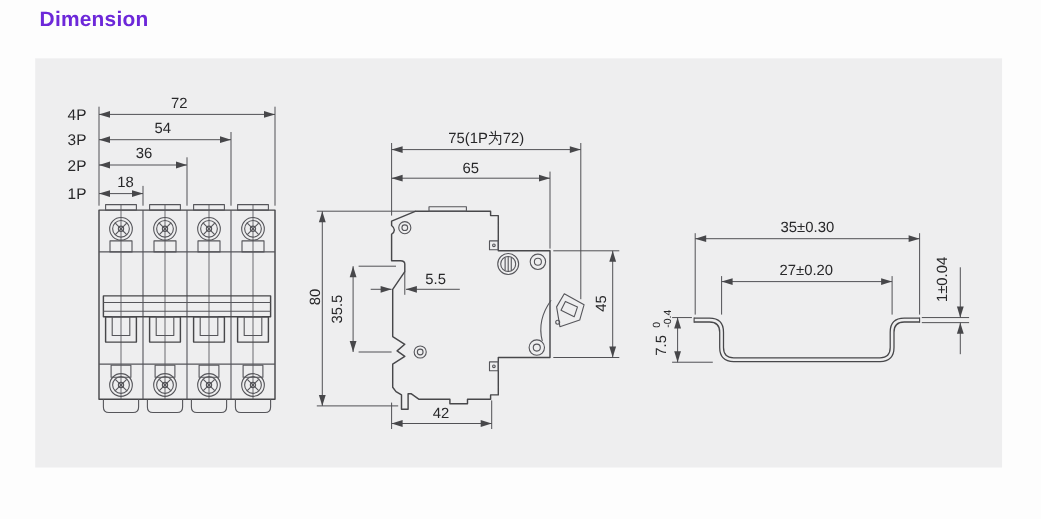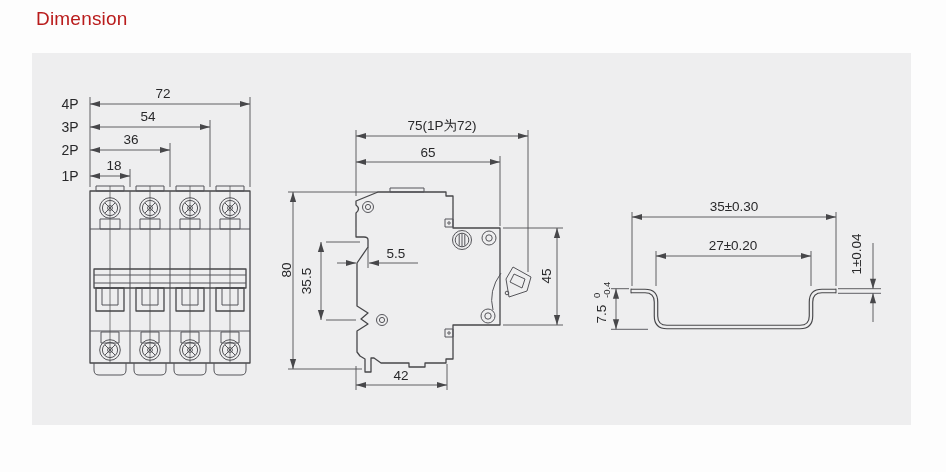--- a/index.html
+++ b/index.html
@@ -1,19 +1,19 @@
 <!DOCTYPE html>
 <html><head>
 <meta charset="utf-8">
 <style>
   html,body { margin:0; padding:0; background:#ffffff; }
   .page { position:relative; width:946px; height:472px; background:#fdfdfd; overflow:hidden;
           font-family:"Liberation Sans", sans-serif; }
-  .title { position:absolute; left:36px; top:8px; margin:0; font-size:19px; font-weight:normal;
-           color:#b91c1c; letter-spacing:0.2px; }
+  .title { position:absolute; left:36px; top:8px; margin:0; font-size:19px; font-weight:bold;
+           color:#6d28d9; letter-spacing:0.2px; }
   svg { position:absolute; left:0; top:0; }
   .o  { fill:none; stroke:#47474a; stroke-width:1.3; stroke-linejoin:round; stroke-linecap:round; }
   .o2 { fill:none; stroke:#55555a; stroke-width:1.0; stroke-linejoin:round; }
   .cl { fill:none; stroke:#5a5a5e; stroke-width:0.8; }
   .d  { fill:none; stroke:#4f4f53; stroke-width:0.9; }
   .t  { font:13.5px "Liberation Sans", sans-serif; fill:#28282a; text-anchor:middle; }
   .tp { font:14px "Liberation Sans", sans-serif; fill:#28282a; text-anchor:middle; }
   .ts { font:9.5px "Liberation Sans", sans-serif; fill:#28282a; text-anchor:start; }
   .arr { fill:#47474a; }
 </style>

